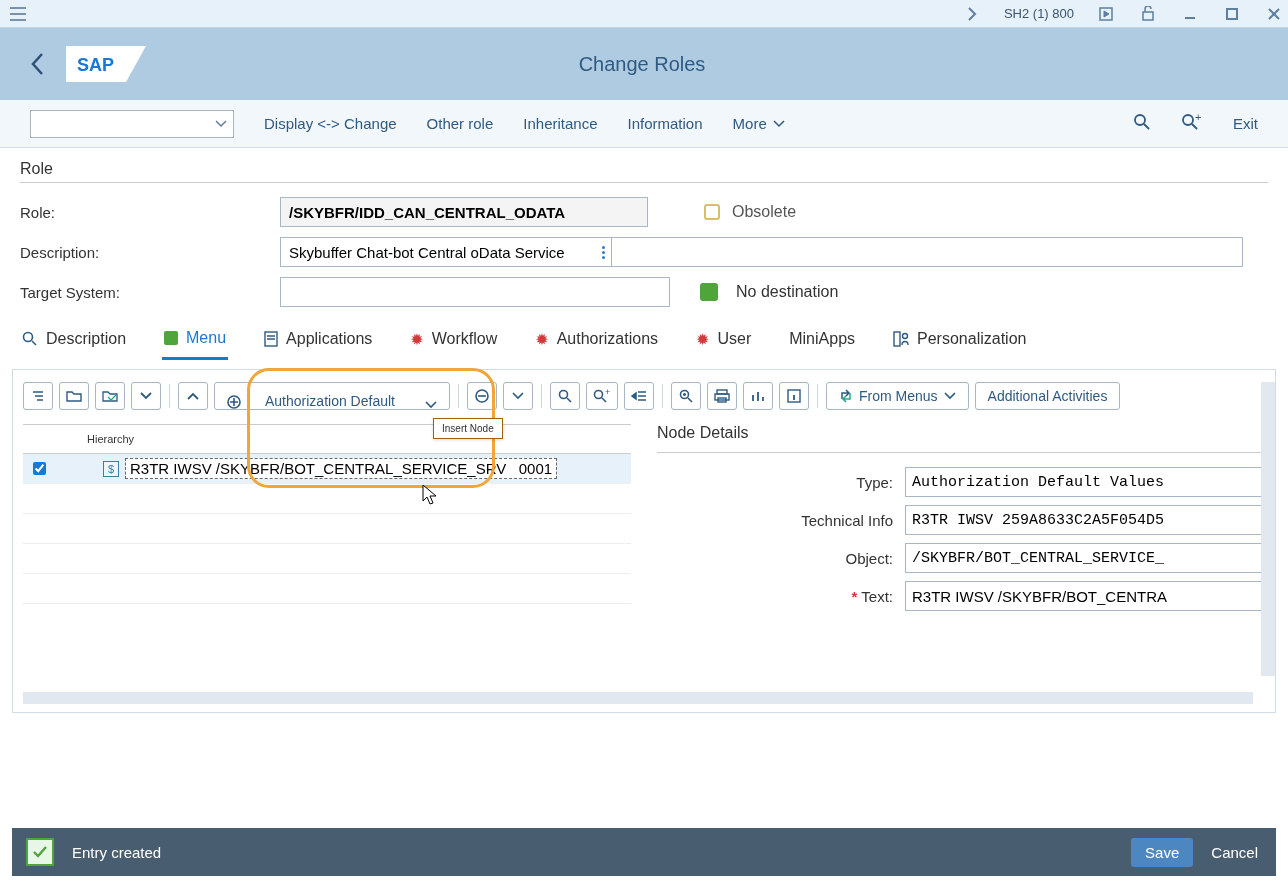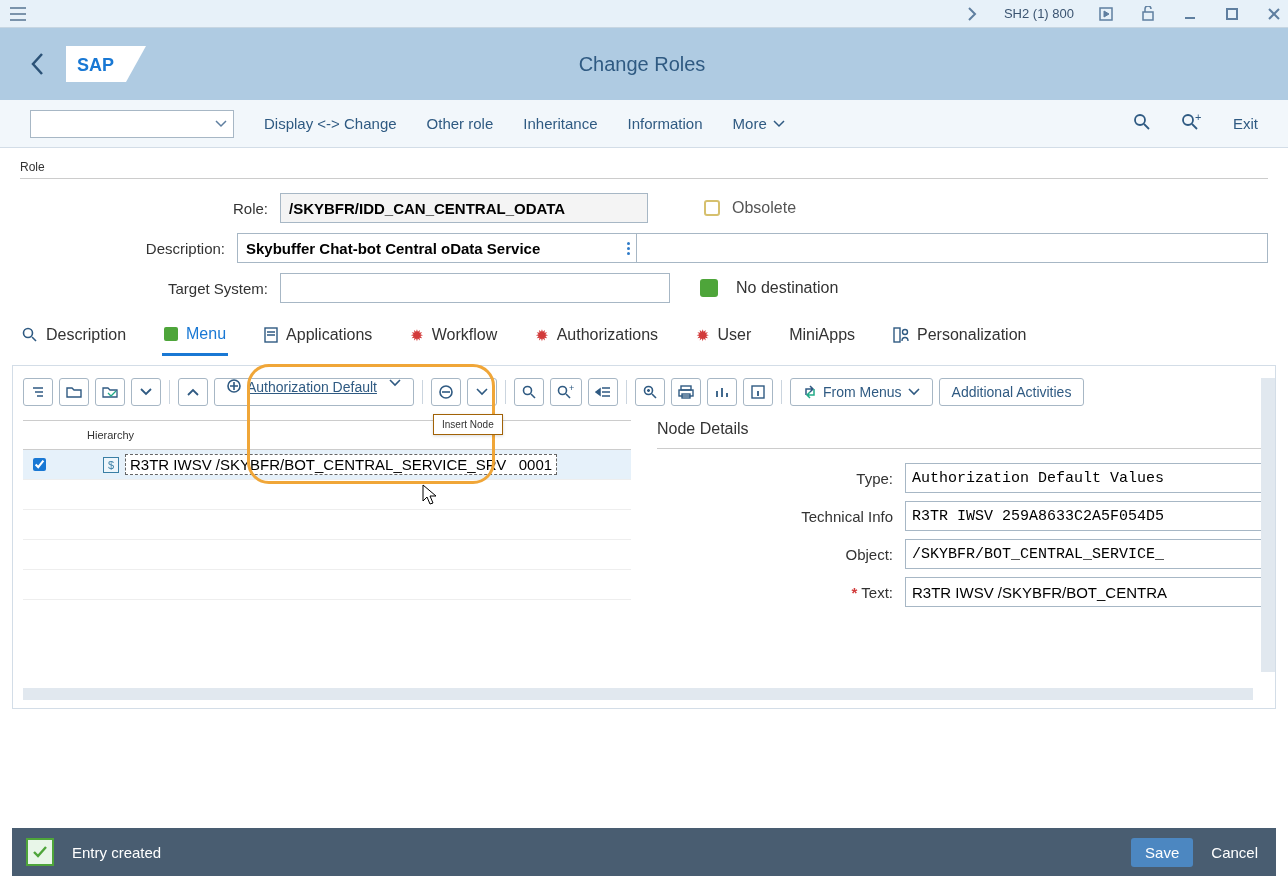--- a/index.html
+++ b/index.html
@@ -22,27 +22,27 @@
   .page-title { flex:1; text-align:center; color:#2F5A82; font-size:20px; font-weight:400; padding-right:140px; }
 
   
   .actionbar { background:#F2F7FB; height:48px; display:flex; align-items:center; padding:0 30px; gap:30px; color:#2F5A82; font-size:15px; border-bottom:1px solid #d3dde7; }
   .blank-select { width:204px; height:28px; border:1px solid #a7b7c5; background:#fff; display:flex; align-items:center; justify-content:flex-end; padding-right:6px; }
   .actionbar a { color:#2F5A82; text-decoration:none; }
   .right-tools { margin-left:auto; display:flex; gap:30px; align-items:center; }
 
   
   .role-section { padding:12px 20px 6px 20px; }
-  .role-section h3 { font-weight:400; font-size:12px; color:#333; margin:0 0 4px 0; }
+  .role-section h3 { font-weight:400; font-size:16px; color:#333; margin:0 0 4px 0; }
   .role-section hr { border:none; border-top:1px solid #ccc; margin:0 0 14px 0; }
   .field-row { display:flex; align-items:center; margin-bottom:10px; }
-  .field-row label { width:260px; text-align:right; padding-right:12px; font-size:15px; color:#333; }
+  .field-row label { width:260px; text-align:left; padding-right:12px; font-size:15px; color:#333; }
   .field-row .input { height:30px; border:1px solid #a7b7c5; background:#fff; padding:0 8px; font-size:15px; display:flex; align-items:center; font-family:Arial; }
   .role-name { width:368px; background:#f4f4f4 !important; font-weight:bold; }
-  .desc-input { width:400px;font-weight:bold; }
+  .desc-input { width:332px; }
   .desc-cont { width:632px; margin-left:-1px; }
   .desc-wrap { display:flex; }
   .desc-handle { width:6px; display:flex; flex-direction:column; justify-content:center; gap:2px; margin-left:-10px; margin-right:4px;}
   .desc-handle span { width:3px; height:3px; background:#2E7BC8; border-radius:50%; }
 
   .obsolete-box { width:16px; height:16px; border:2px solid #d6c06e; border-radius:3px; margin-left:56px; margin-right:12px; }
   .destbox { width:18px; height:18px; background:#4EA53A; border-radius:3px; margin-left:30px; margin-right:18px; }
 
   
   .tabs { display:flex; align-items:center; gap:34px; padding:0 20px; height:42px; font-size:16px; color:#333; border-bottom:0; }
@@ -52,21 +52,21 @@
   .green-sq { width:14px; height:14px; background:#4EA53A; border-radius:2px; }
   .red-star { color:#D23B3B; font-size:16px; }
 
   
   .workarea { margin:4px 12px 0 12px; border:1px solid #d3dde7; padding:12px 10px 6px 10px; height:344px; position:relative; background:#fff; }
 
   .toolbar { display:flex; align-items:center; gap:6px; flex-wrap:nowrap; }
   .btn { height:28px; min-width:30px; border:1px solid #a7b7c5; border-radius:3px; background:#fff; display:flex; align-items:center; justify-content:center; padding:0 6px; font-size:14px; color:#2F5A82; }
   .btn.big { padding:0 12px; }
   .sep { width:1px; height:24px; background:#cbd5df; margin:0 2px; }
-  .auth-default { display:flex; align-items:flex-start; gap:6px;text-decoration:underline; }
+  .auth-default { display:flex; align-items:flex-end; gap:24px; }
   .highlight-ring { position:absolute; border:3px solid #F0A638; border-radius:22px; pointer-events:none; }
 
   .tooltip { position:absolute; background:#fff; border:1px solid #a16207; padding:4px 8px; font-size:10px; color:#333; box-shadow:0 1px 3px rgba(0,0,0,.15); }
 
   .split { display:flex; margin-top:14px; height:220px; gap:26px; }
 
   
   .tree-panel { width:608px; }
   .tree-header { height:30px; border-bottom:1px solid #ccc; border-top:1px solid #ccc; display:flex; align-items:center; }
   .tree-header .chkcol { width:32px; }

